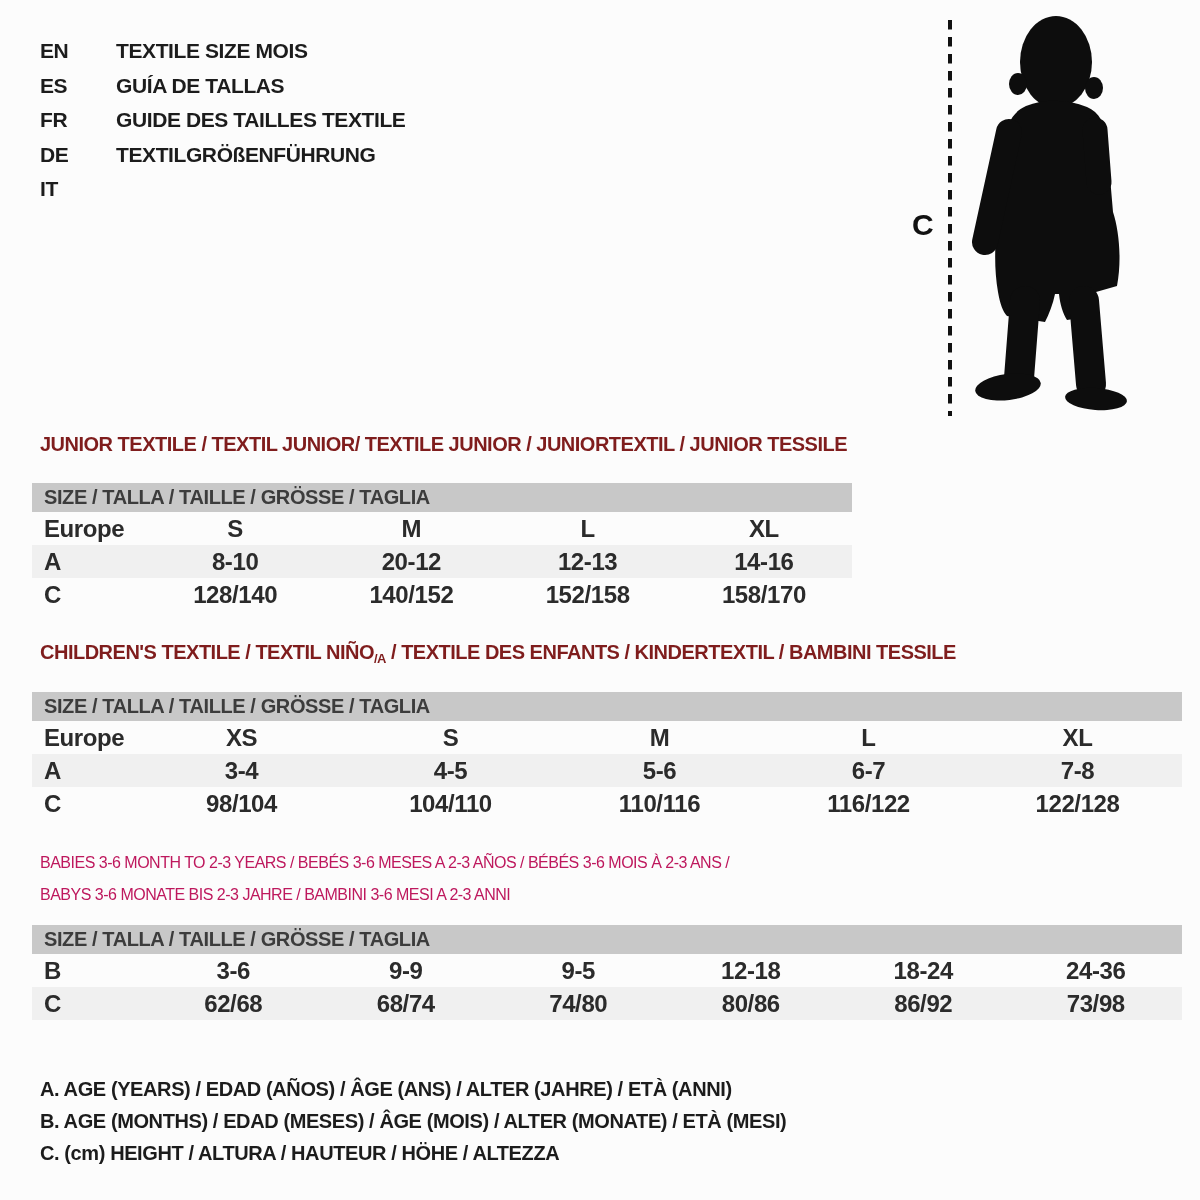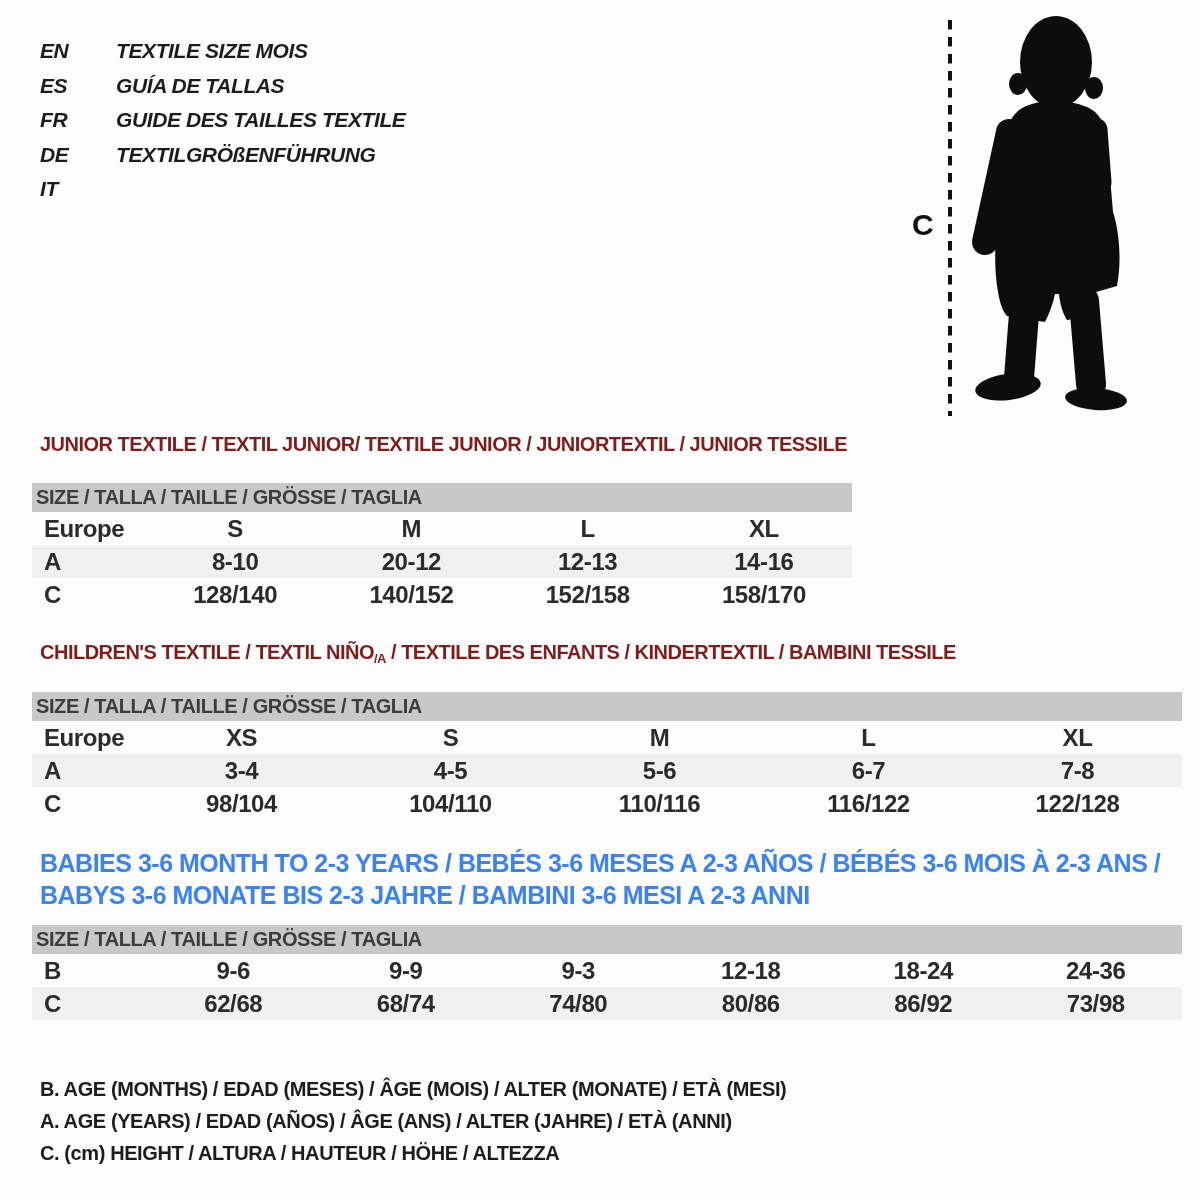--- a/index.html
+++ b/index.html
@@ -6,60 +6,60 @@
   .page {
     position:relative; width:1200px; height:1200px;
     background:#fcfcfc; overflow:hidden;
     font-family:"Liberation Sans", sans-serif;
     color:#232323;
     -webkit-font-smoothing:antialiased;
   }
   
   .langs { position:absolute; left:40px; top:34px; }
   .lang-row { display:flex; height:34.5px; align-items:center;
-    font-size:21px; font-weight:bold; letter-spacing:-0.4px; color:#1c1c1c;font-style:italic; }
+    font-size:21px; font-weight:bold; letter-spacing:-0.4px; color:#1c1c1c; }
   .lang-code { width:76px; flex:0 0 auto; }
   .lang-title { white-space:nowrap; }
 
   
   .figure-svg { position:absolute; left:905px; top:12px; width:245px; height:410px; }
   .figure-c { position:absolute; left:912px; top:208px; font-size:30px; font-weight:bold; color:#111; }
 
   
   .section-title {
     position:absolute; left:40px; font-size:20px; font-weight:bold;
     letter-spacing:-0.5px; color:#7f1d1d; white-space:nowrap;
   }
   .subtxt { font-size:13px; position:relative; top:4px; }
 
   
   .size-table { position:absolute; left:32px; }
   .tbl-bar {
     height:29px; line-height:29px; background:#c8c8c8; color:#3c3c3c;
     font-size:20px; font-weight:bold; letter-spacing:-0.4px;
-    padding-left:4px; box-sizing:border-box;
+    padding-left:12px; box-sizing:border-box;
   }
   .tbl-row { display:flex; height:33px; align-items:center;
     font-size:24px; font-weight:bold; letter-spacing:-0.4px; color:#2b2b2b; }
   .tbl-row.shaded { background:#f0f0f0; }
   .row-label { flex:0 0 auto; padding-left:12px; box-sizing:border-box; }
   .t-junior  .row-label { width:115px; }
   .t-child   .row-label { width:105px; }
   .t-babies  .row-label { width:115px; }
   .cell { flex:1 1 0; text-align:center; white-space:nowrap; }
 
   .t-junior { top:483px; width:820px; }
   .t-child  { top:692px; width:1150px; }
   .t-babies { top:925px; width:1150px; }
 
   .title-junior { top:433px; }
   .title-child  { top:641px; }
   .babies-titles { position:absolute; left:40px; top:847px; }
-  .babies-titles .section-line { font-size:25px; font-weight:bold;
-    letter-spacing:-0.5px; color:#3b82f6; line-height:32px; white-space:nowrap; }
+  .babies-titles .section-line { font-size:16px; font-weight:normal;
+    letter-spacing:-0.5px; color:#be185d; line-height:32px; white-space:nowrap; }
 
   
   .legend { position:absolute; left:40px; top:1073px; }
   .legend-line { font-size:20px; font-weight:bold; letter-spacing:-0.4px;
     color:#1c1c1c; line-height:32px; white-space:nowrap; }
 </style>
 </head>
 <body>
 
 <div class="page">
@@ -163,37 +163,37 @@
   </div>
 
   <div class="babies-titles">
     <div class="section-line">BABIES 3-6 MONTH TO 2-3 YEARS / BEBÉS 3-6 MESES A 2-3 AÑOS / BÉBÉS 3-6 MOIS À 2-3 ANS /</div>
     <div class="section-line">BABYS 3-6 MONATE BIS 2-3 JAHRE / BAMBINI 3-6 MESI A 2-3 ANNI</div>
   </div>
   <div class="size-table t-babies">
     <div class="tbl-bar">SIZE / TALLA / TAILLE / GRÖSSE / TAGLIA</div>
     <div class="tbl-row">
       <span class="row-label">B</span>
-      <span class="cell">9-6</span>
+      <span class="cell">3-6</span>
       <span class="cell">9-9</span>
-      <span class="cell">9-3</span>
+      <span class="cell">9-5</span>
       <span class="cell">12-18</span>
       <span class="cell">18-24</span>
       <span class="cell">24-36</span>
     </div>
     <div class="tbl-row shaded">
       <span class="row-label">C</span>
       <span class="cell">62/68</span>
       <span class="cell">68/74</span>
       <span class="cell">74/80</span>
       <span class="cell">80/86</span>
       <span class="cell">86/92</span>
       <span class="cell">73/98</span>
     </div>
   </div>
 
   <div class="legend">
+    <div class="legend-line">A. AGE (YEARS) / EDAD (AÑOS) / ÂGE (ANS) / ALTER (JAHRE) / ETÀ (ANNI)</div>
     <div class="legend-line">B. AGE (MONTHS) / EDAD (MESES) / ÂGE (MOIS) / ALTER (MONATE) / ETÀ (MESI)</div>
-    <div class="legend-line">A. AGE (YEARS) / EDAD (AÑOS) / ÂGE (ANS) / ALTER (JAHRE) / ETÀ (ANNI)</div>
     <div class="legend-line">C. (cm) HEIGHT / ALTURA / HAUTEUR / HÖHE / ALTEZZA</div>
   </div>
 
 </div>
 
 </body></html>

